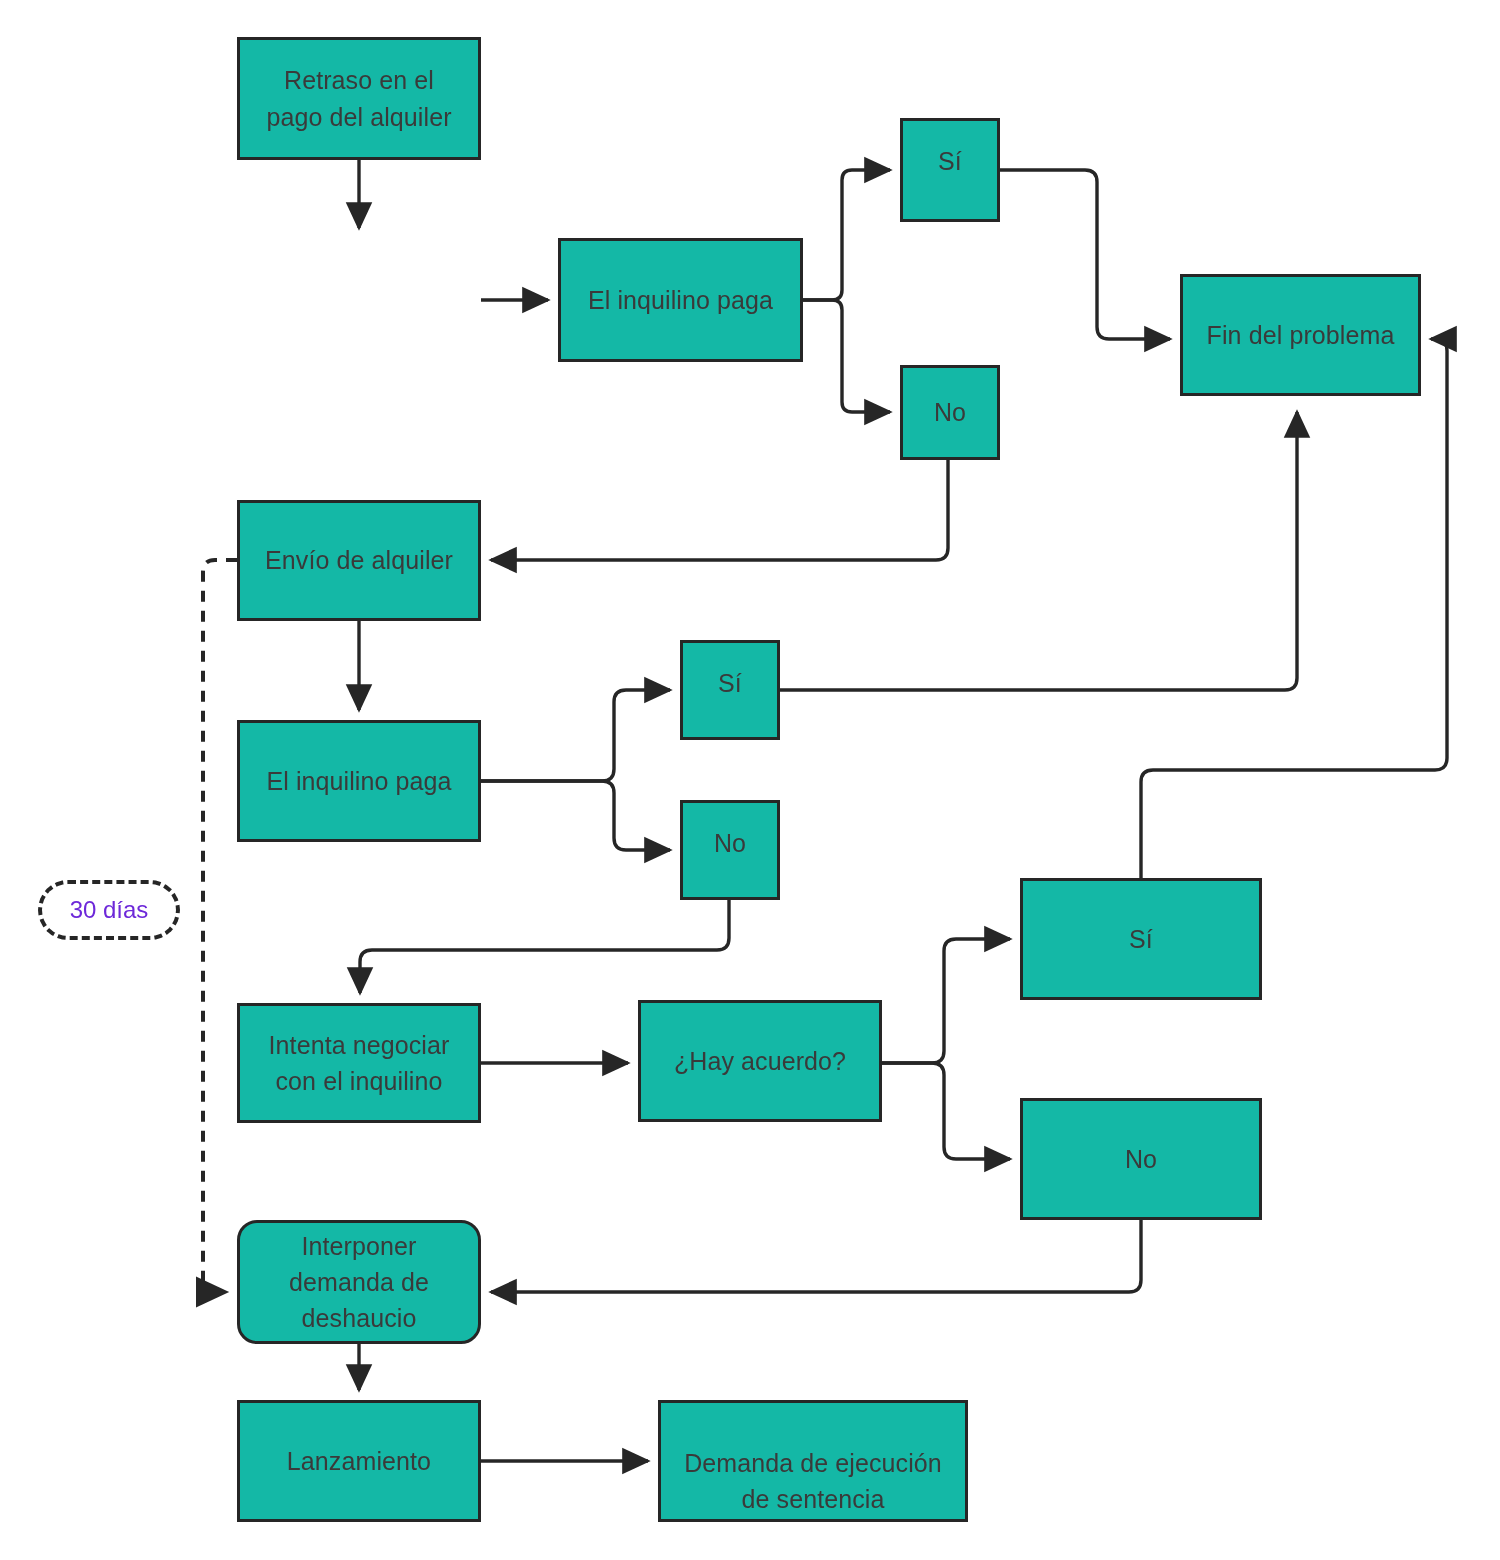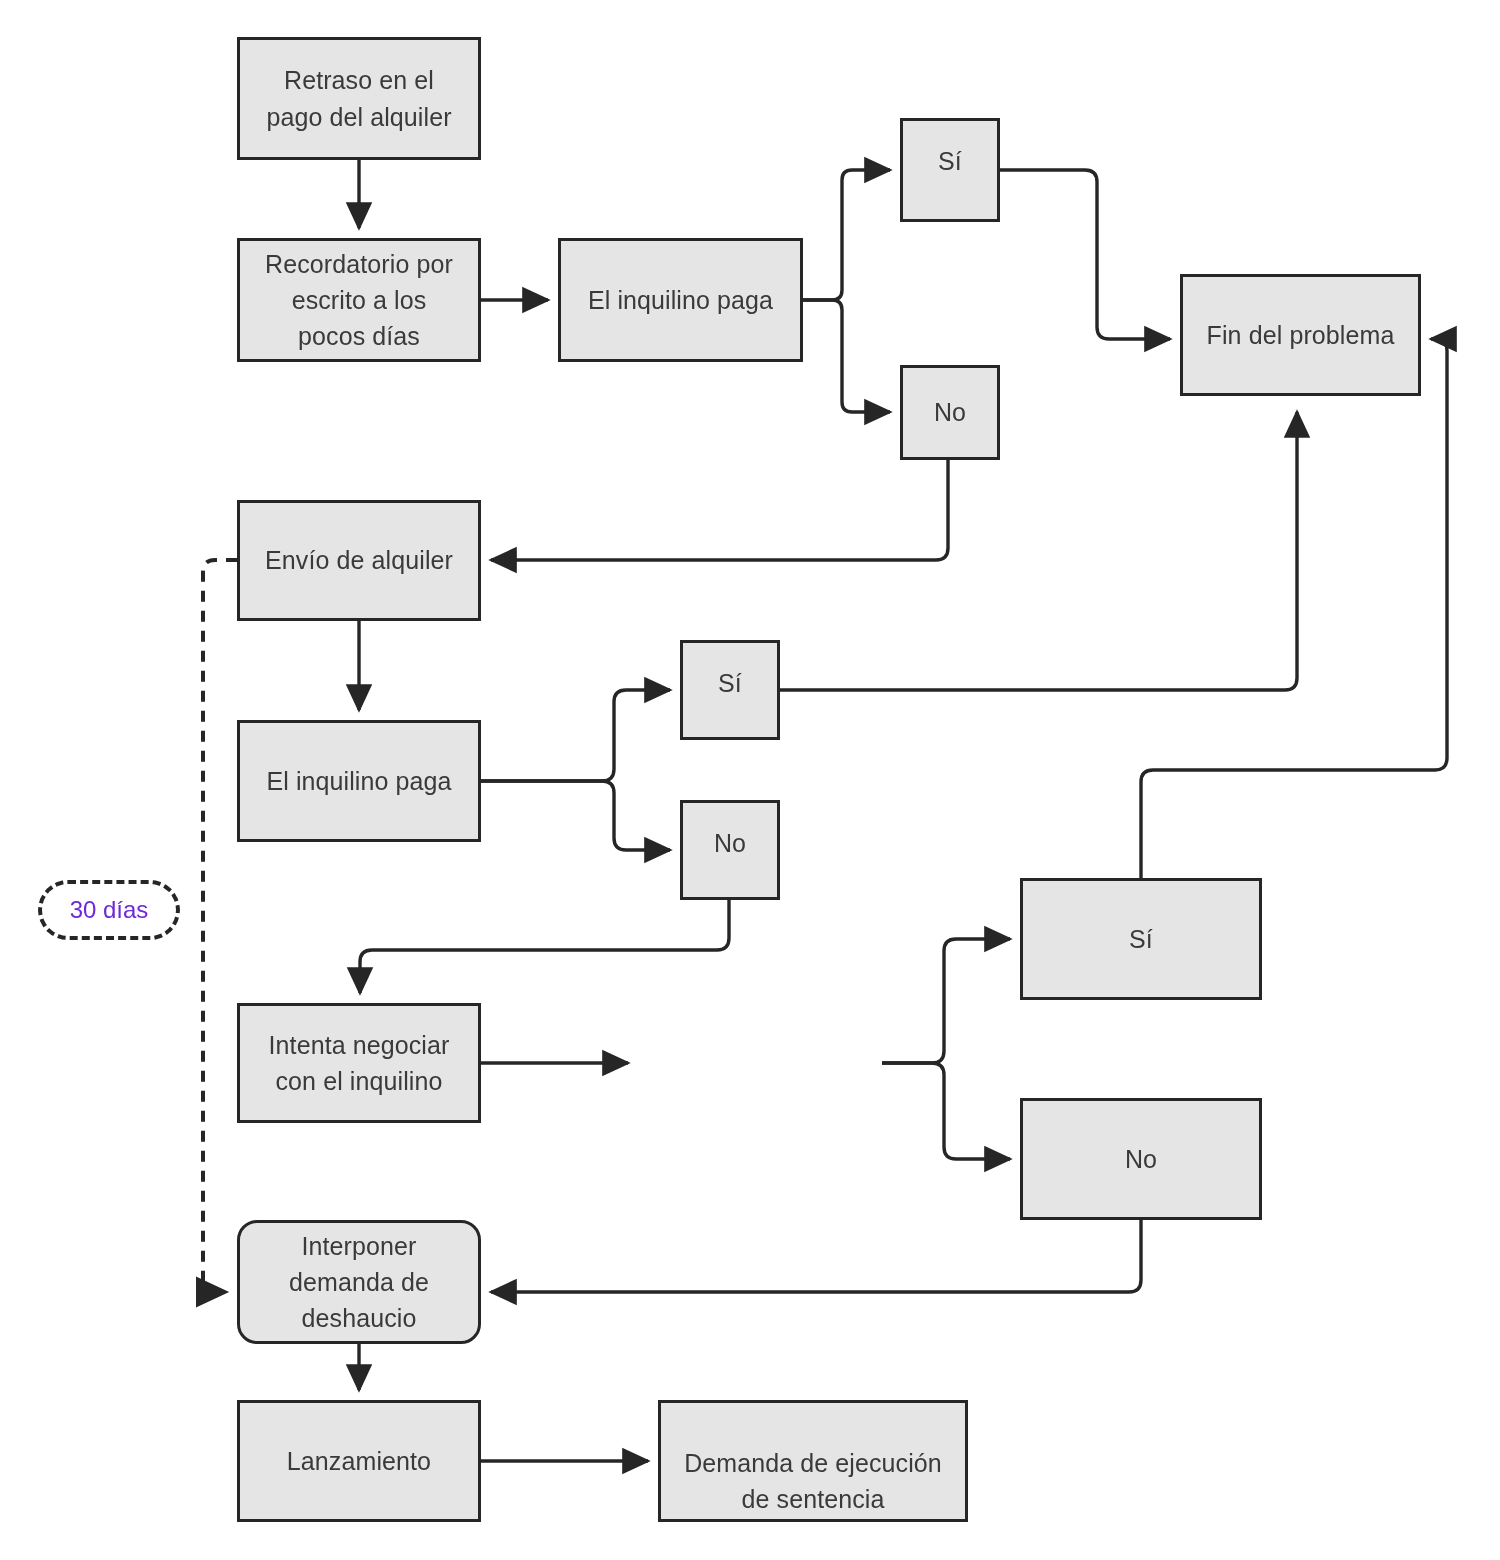--- a/index.html
+++ b/index.html
@@ -20,21 +20,21 @@
     position: absolute;
     left: 0;
     top: 0;
     width: 1500px;
     height: 1560px;
     pointer-events: none;
   }
   .node {
     position: absolute;
     box-sizing: border-box;
-    background: #e5e5e5;
+    background: #14b8a6;
     border: 3px solid #262626;
     display: flex;
     align-items: center;
     justify-content: center;
     text-align: center;
     color: #3a3a3a;
     font-size: 25px;
     line-height: 1.45;
     letter-spacing: 0.1px;
     padding: 2px 8px;
@@ -111,25 +111,20 @@
     <g fill="none" stroke="#262626" stroke-width="4" stroke-linejoin="round" stroke-linecap="butt" stroke-dasharray="11 9">
       <path d="M237,560 L215,560 Q203,560 203,572 L203,1280 Q203,1292 215,1292 L226,1292" marker-end="url(#ah)"></path>
     </g>
   </svg>
 
   <div class="node" style="left:237px; top:37px; width:244px; height:123px;">
     <span class="label">Retraso en el
 pago del alquiler</span>
   </div>
 
-  <div class="node" style="left:237px; top:238px; width:244px; height:124px;">
-    <span class="label">Recordatorio por
-escrito a los
-pocos  días</span>
-  </div>
 
   <div class="node" style="left:558px; top:238px; width:245px; height:124px;">
     <span class="label">El inquilino paga</span>
   </div>
 
   <div class="node" style="left:900px; top:118px; width:100px; height:104px; align-items:flex-start; padding-top:22px;">
     <span class="label">Sí</span>
   </div>
 
   <div class="node" style="left:900px; top:365px; width:100px; height:95px;">
@@ -154,20 +149,23 @@
 
   <div class="node" style="left:680px; top:800px; width:100px; height:100px; align-items:flex-start; padding-top:22px;">
     <span class="label">No</span>
   </div>
 
   <div class="node" style="left:237px; top:1003px; width:244px; height:120px;">
     <span class="label">Intenta negociar
 con el inquilino</span>
   </div>
 
+  <div class="node" style="left:638px; top:1000px; width:244px; height:122px;">
+    <span class="label">¿Hay acuerdo?</span>
+  </div>
 
   <div class="node" style="left:1020px; top:878px; width:242px; height:122px;">
     <span class="label">Sí</span>
   </div>
 
   <div class="node" style="left:1020px; top:1098px; width:242px; height:122px;">
     <span class="label">No</span>
   </div>
 
   <div class="node" style="left:237px; top:1220px; width:244px; height:124px;border-radius:20px;">

